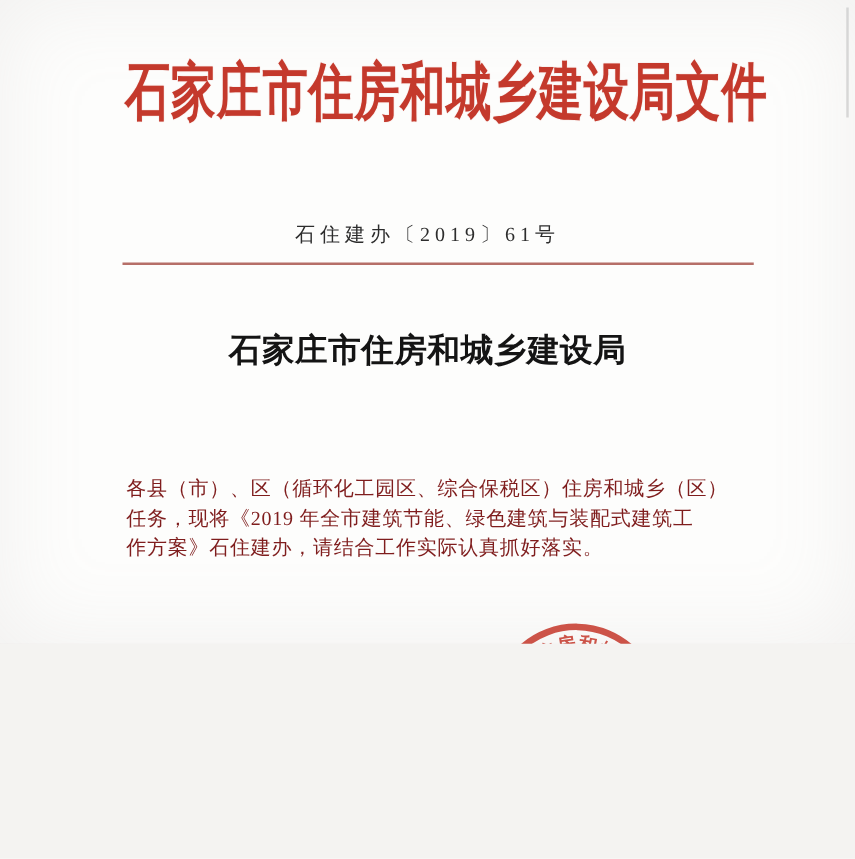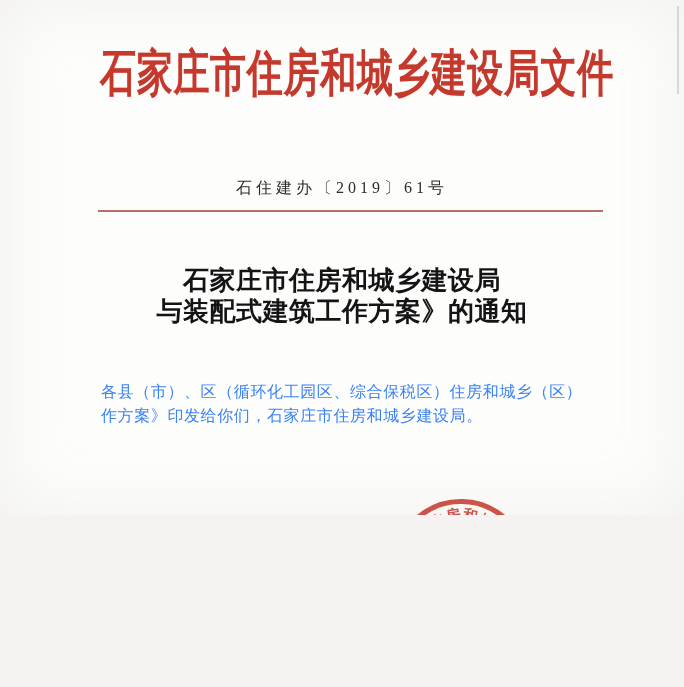--- a/index.html
+++ b/index.html
@@ -44,21 +44,21 @@
   .doc-title{
     position:absolute;top:265px;left:0;width:684px;
     text-align:center;
     font-weight:bold;color:#141414;
     font-size:26px;line-height:31px;
     letter-spacing:.5px;
   }
   .body-text{
     position:absolute;top:380px;left:101px;width:482px;
     font-size:16px;line-height:23.5px;letter-spacing:.6px;
-    color:#3b82f6;
+    color:#7f1d1d;
     white-space:nowrap;
   }
   .body-text .indent{text-indent:34px;}
   .signature{
     position:absolute;top:592px;left:348px;width:232px;
     text-align:center;font-size:17px;letter-spacing:1px;color:#2a2a2a;
     white-space:nowrap;
   }
   .sig-date{
     position:absolute;top:622px;left:348px;width:232px;
@@ -86,26 +86,26 @@
   <div class="red-head">
     <span class="inner">石家庄市住房和城乡建设局文件</span>
   </div>
 
   <div class="doc-number">石住建办〔2019〕61号</div>
 
   <div class="red-rule"></div>
 
   <div class="doc-title">
     <div>石家庄市住房和城乡建设局</div>
-    <div>与装配式建筑工作方案》的通知</div>
   </div>
 
   <div class="body-text">
     <div>各县（市）、区（循环化工园区、综合保税区）住房和城乡（区）</div>
-    <div>作方案》印发给你们，石家庄市住房和城乡建设局。</div>
+    <div>任务，现将《2019 年全市建筑节能、绿色建筑与装配式建筑工</div>
+    <div>作方案》石住建办，请结合工作实际认真抓好落实。</div>
   </div>
 
   <div class="signature">石家庄市住房和城乡建设局</div>
 
   <div class="sig-date">2019 年 4 月 22 日</div>
 
   <div class="page-number">— 1 —</div>
 
   <svg class="seal" viewBox="0 0 152 152" xmlns="http://www.w3.org/2000/svg">
     <defs>

